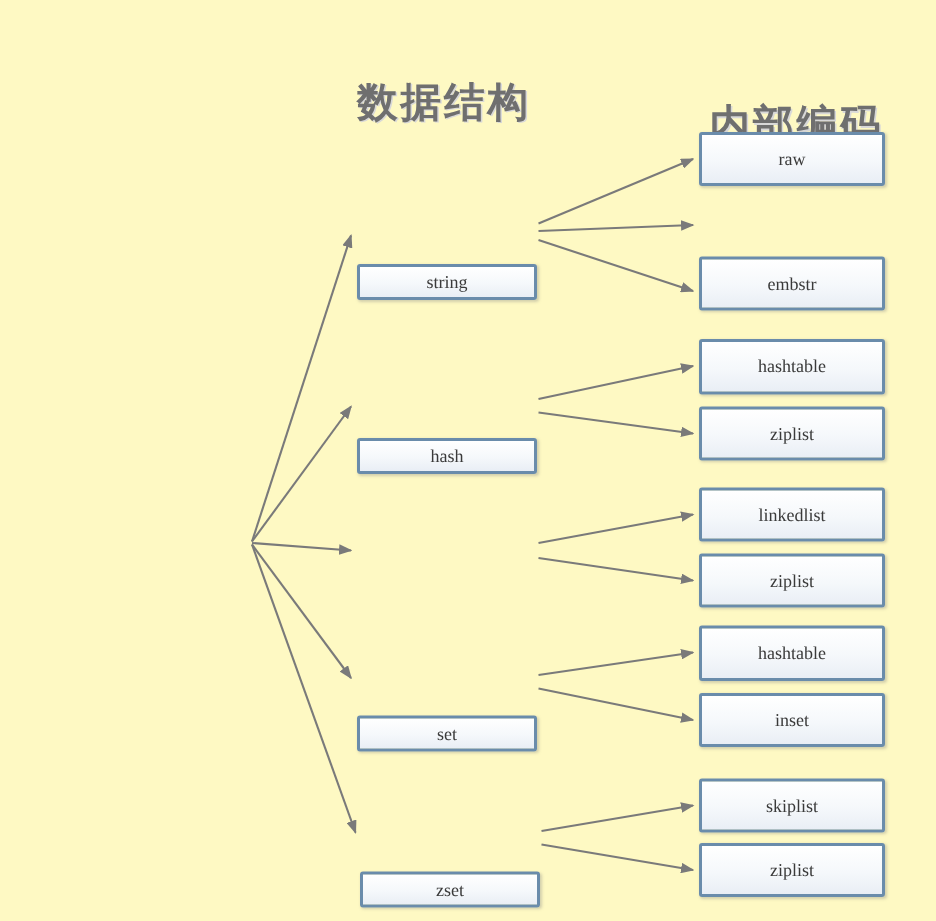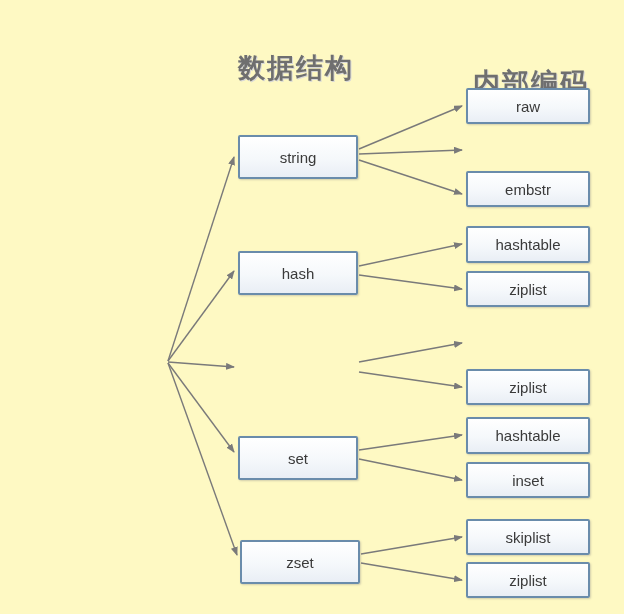--- a/index.html
+++ b/index.html
@@ -15,24 +15,25 @@
     letter-spacing:2px;white-space:nowrap;
     text-shadow:1px 1px 0 #d8d8d8;
   }
   .hdr-mid{left:216px;top:50px;}
   .hdr-right{left:451px;top:41px;margin-top:24px;}
   .node{
     position:absolute;box-sizing:border-box;
     border:2px solid #6a8cab;border-radius:2px;
     background:linear-gradient(180deg,#ffffff 0%,#f5f8fb 55%,#e9eef5 100%);
     display:flex;align-items:center;justify-content:center;
-    font-size:15px;color:#3a3a3a;
+    font-size:12px;color:#3a3a3a;
     box-shadow:1px 1px 2px rgba(130,130,130,0.35);
+    font-family:Liberation Serif, serif;
   }
-  .mid{left:238px;width:120px;height:44px;}
+  .mid{left:238px;width:120px;height:24px;margin-top:41px;}
   .right{left:466px;width:124px;height:36px;}
 </style>
 </head>
 <body>
 
 <div class="canvas">
 
   <svg class="edges" width="624" height="614" viewBox="0 0 624 614">
     <defs>
       <marker id="arw" markerWidth="9" markerHeight="7" refX="8" refY="3.5" orient="auto" markerUnits="userSpaceOnUse">
@@ -69,19 +70,20 @@
 
   <div class="node mid" style="top:135px">string</div>
   <div class="node mid" style="top:251px">hash</div>
   <div class="node mid" style="top:436px">set</div>
   <div class="node mid" style="left:240px;top:540px">zset</div>
 
   <div class="node right" style="top:88px">raw</div>
   <div class="node right" style="top:171px">embstr</div>
   <div class="node right" style="top:226px;height:37px">hashtable</div>
   <div class="node right" style="top:271px">ziplist</div>
+  <div class="node right" style="top:325px">linkedlist</div>
   <div class="node right" style="top:369px">ziplist</div>
   <div class="node right" style="top:417px;height:37px">hashtable</div>
   <div class="node right" style="top:519px">skiplist</div>
   <div class="node right" style="top:462px">inset</div>
   <div class="node right" style="top:562px">ziplist</div>
 
 </div>
 
 </body></html>

